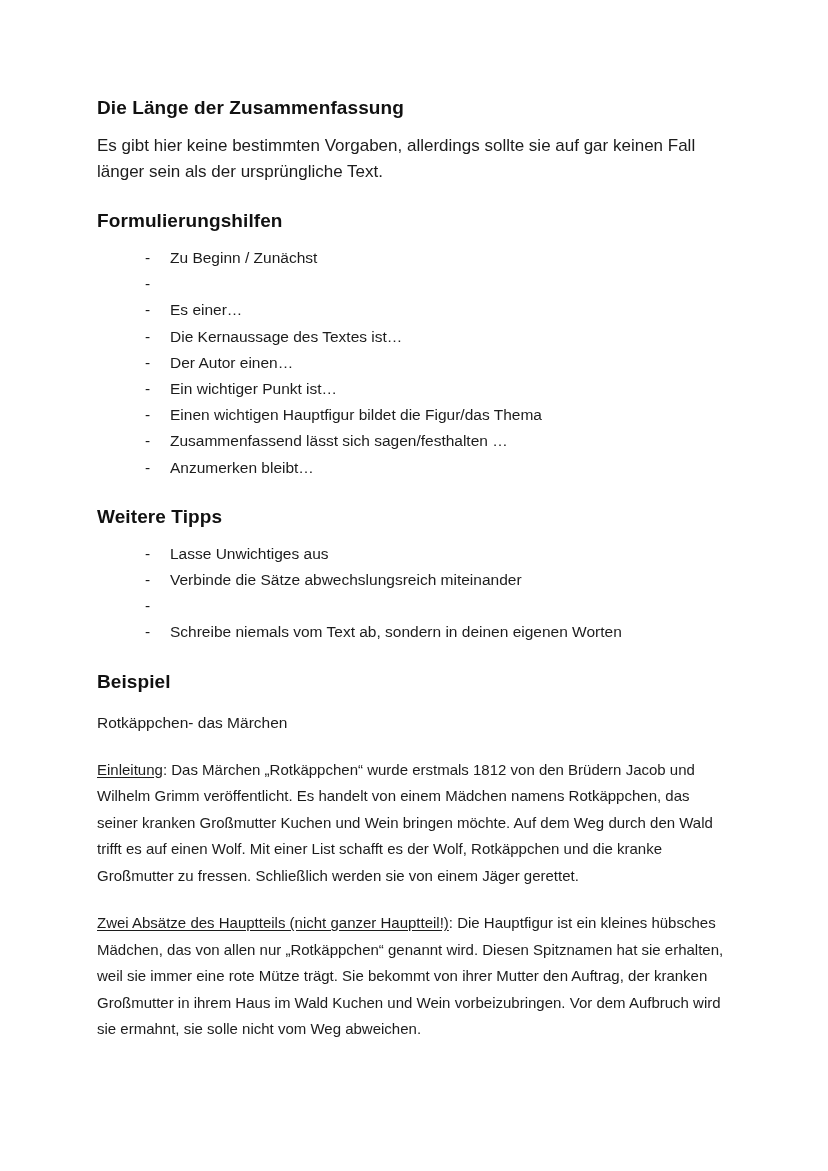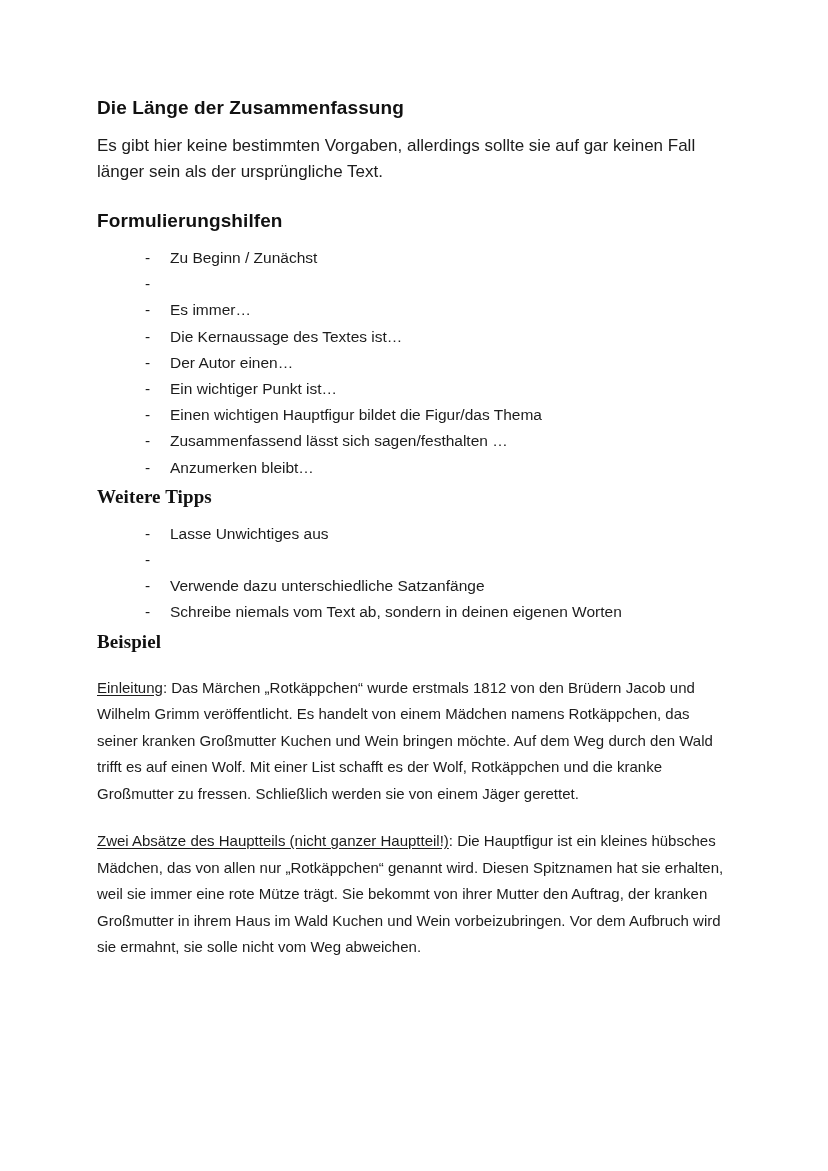--- a/index.html
+++ b/index.html
@@ -23,21 +23,21 @@
   }
   .doc-heading {
     font-size: 19px;
     font-weight: 700;
     color: #111111;
     margin: 0;
     line-height: 24px;
     letter-spacing: 0.1px;
   }
   .doc-heading.space-top    { margin-top: 24px; }
-  .doc-heading.space-top-lg { margin-top: 4px; font-family: Liberation Serif, serif; }
+  .doc-heading.space-top-lg { margin-top: 24px; }
   .body-par {
     font-size: 17px;
     line-height: 26px;
     margin: 13px 0 0 0;
     max-width: 638px;
   }
   ul.dash-list {
     list-style: none;
     margin: 12px 0 0 0;
     padding: 0 0 0 48px;
@@ -81,21 +81,21 @@
   <ul class="dash-list">
     <li>
       <span class="dash">-</span>
       <span>Zu Beginn / Zunächst</span>
     </li>
     <li>
       <span class="dash">-</span>
     </li>
     <li>
       <span class="dash">-</span>
-      <span>Es immer…</span>
+      <span>Es einer…</span>
     </li>
     <li>
       <span class="dash">-</span>
       <span>Die Kernaussage des Textes ist…</span>
     </li>
     <li>
       <span class="dash">-</span>
       <span>Der Autor einen…</span>
     </li>
     <li>
@@ -118,31 +118,32 @@
 
   <h2 class="doc-heading space-top-lg">Weitere Tipps</h2>
 
   <ul class="dash-list">
     <li>
       <span class="dash">-</span>
       <span>Lasse Unwichtiges aus</span>
     </li>
     <li>
       <span class="dash">-</span>
+      <span>Verbinde die Sätze abwechslungsreich miteinander</span>
     </li>
     <li>
       <span class="dash">-</span>
-      <span>Verwende dazu unterschiedliche Satzanfänge</span>
     </li>
     <li>
       <span class="dash">-</span>
       <span>Schreibe niemals vom Text ab, sondern in deinen eigenen Worten</span>
     </li>
   </ul>
 
   <h2 class="doc-heading space-top-lg">Beispiel</h2>
 
+  <p class="subtitle">Rotkäppchen- das Märchen</p>
 
   <p class="example-par"><span class="underline">Einleitung</span><span>: Das Märchen „Rotkäppchen“ wurde erstmals 1812 von den Brüdern Jacob und Wilhelm Grimm veröffentlicht. Es handelt von einem Mädchen namens Rotkäppchen, das seiner kranken Großmutter Kuchen und Wein bringen möchte. Auf dem Weg durch den Wald trifft es auf einen Wolf. Mit einer List schafft es der Wolf, Rotkäppchen und die kranke Großmutter zu fressen. Schließlich werden sie von einem Jäger gerettet.</span></p>
 
   <p class="example-par"><span class="underline">Zwei Absätze des Hauptteils (nicht ganzer Hauptteil!)</span><span>: Die Hauptfigur ist ein kleines hübsches Mädchen, das von allen nur „Rotkäppchen“ genannt wird. Diesen Spitznamen hat sie erhalten, weil sie immer eine rote Mütze trägt. Sie bekommt von ihrer Mutter den Auftrag, der kranken Großmutter in ihrem Haus im Wald Kuchen und Wein vorbeizubringen. Vor dem Aufbruch wird sie ermahnt, sie solle nicht vom Weg abweichen.</span></p>
 
 </div>
 
 </body></html>

